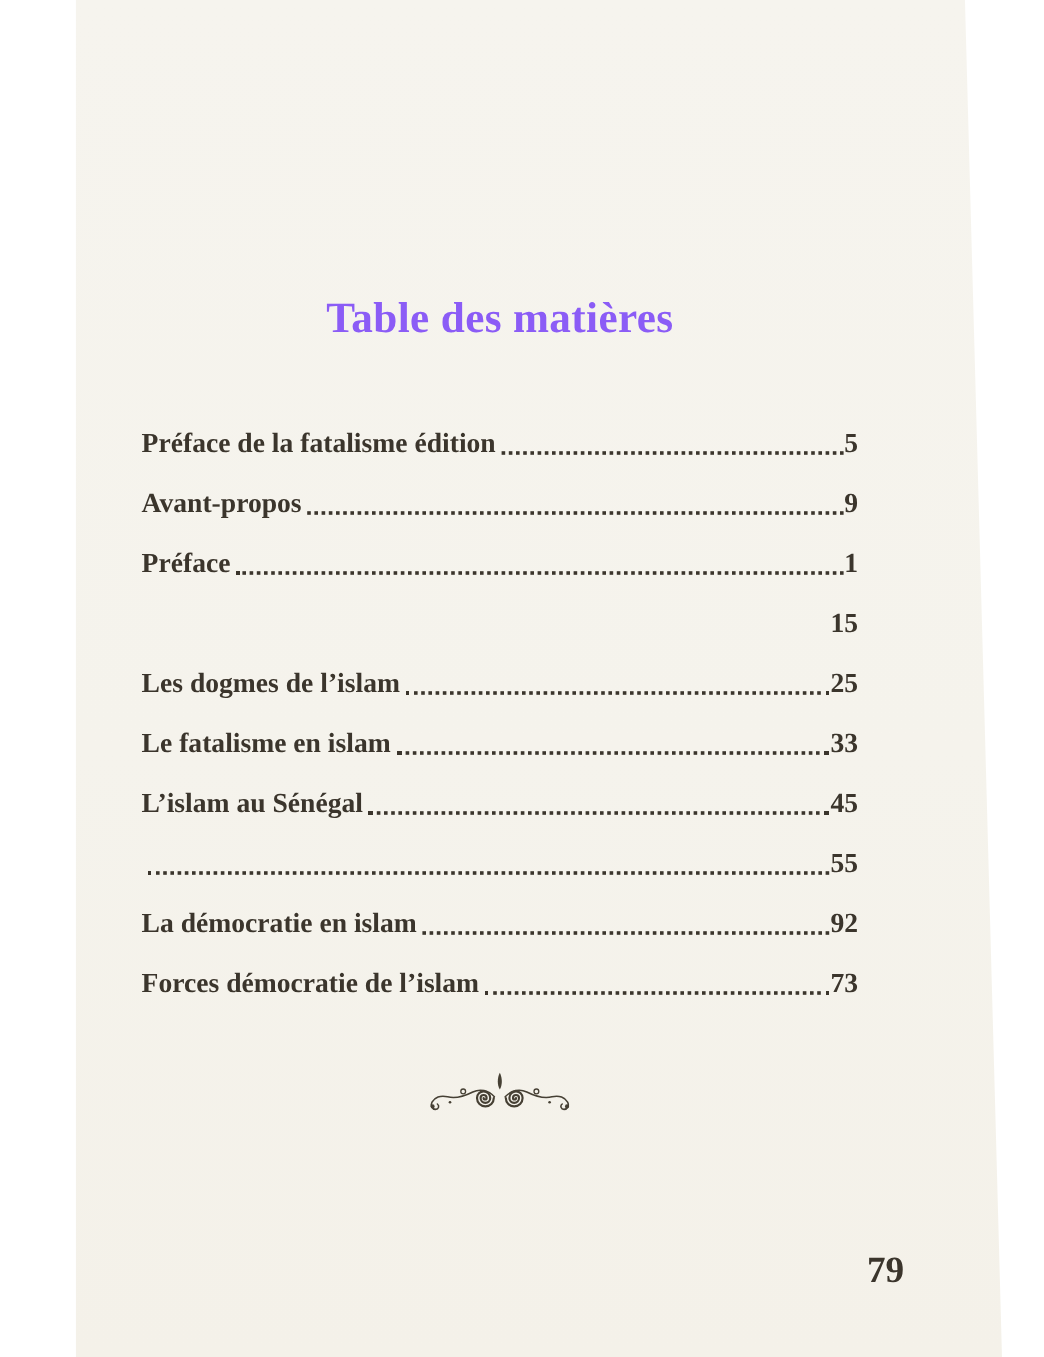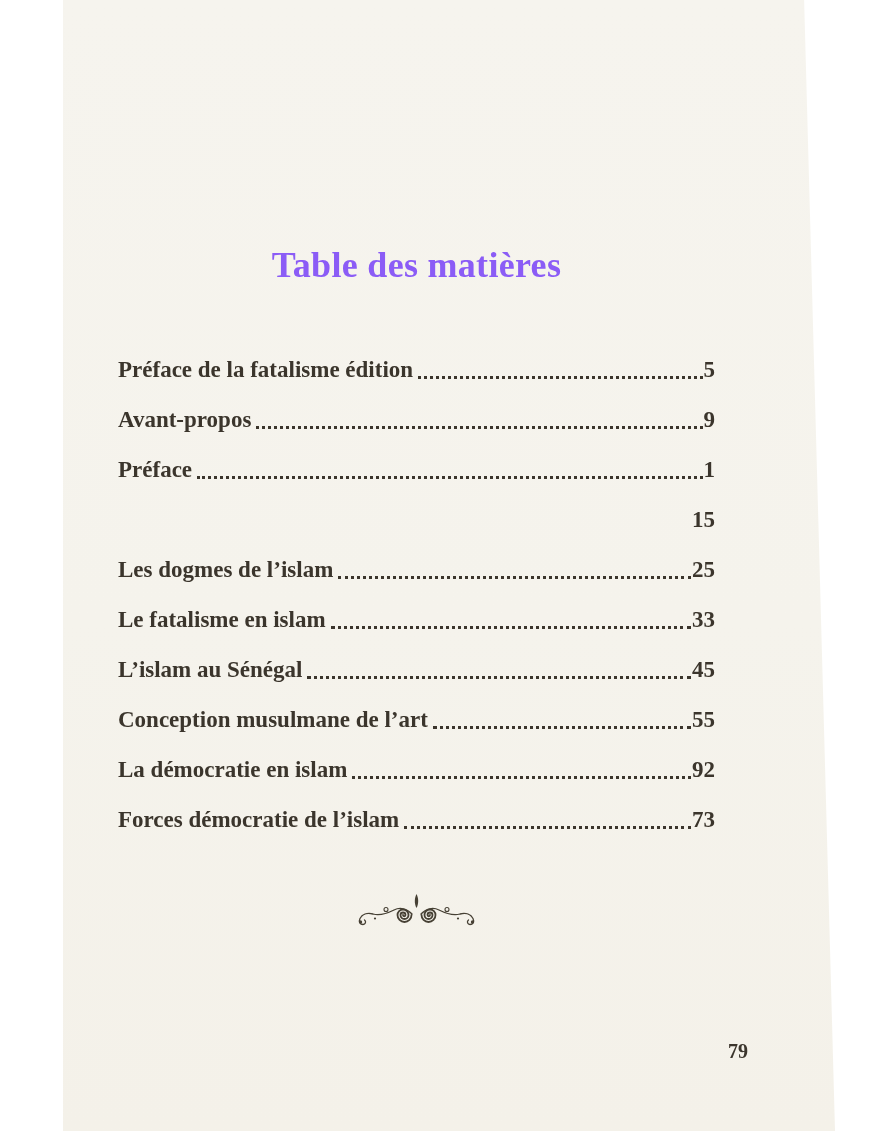--- a/index.html
+++ b/index.html
@@ -59,21 +59,21 @@
   .ornament {
     position:absolute;
     left:353px; top:890px;
     width:127px; height:44px;
   }
   .folio {
     position:absolute;
     left:700px; top:1040px;
     width:76px;
     text-align:center;
-    font-size:20px;
+    font-size:31px;
     font-weight:700;
   }
 </style>
 </head>
 <body>
 
 <div id="viewport">
 
   <div class="paper"></div>
 
@@ -115,21 +115,20 @@
     <span class="num">33</span>
   </div>
 
   <div class="row">
     <span class="lbl">L’islam au Sénégal</span>
     <span class="dots"></span>
     <span class="num">45</span>
   </div>
 
   <div class="row">
-    <span class="lbl">Conception musulmane de l’art</span>
     <span class="dots"></span>
     <span class="num">55</span>
   </div>
 
   <div class="row">
     <span class="lbl">La démocratie en islam</span>
     <span class="dots"></span>
     <span class="num">92</span>
   </div>
 

